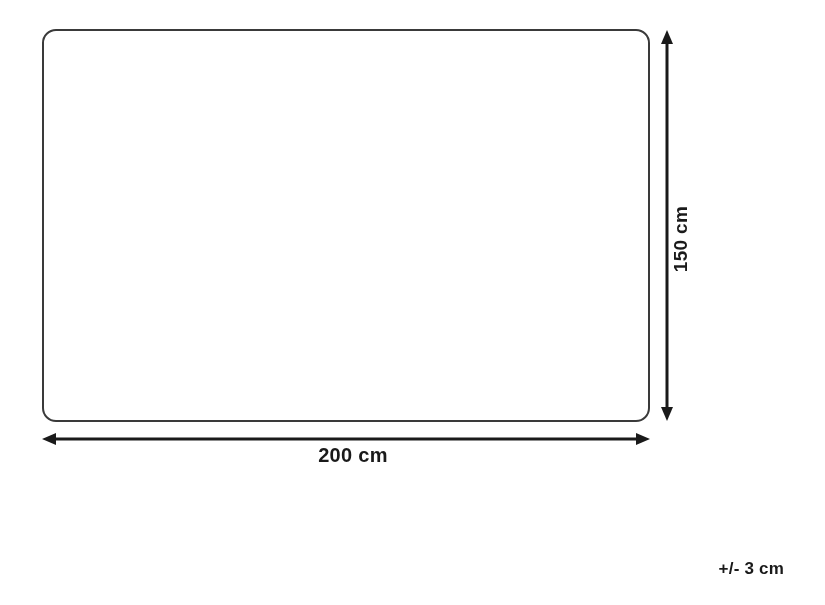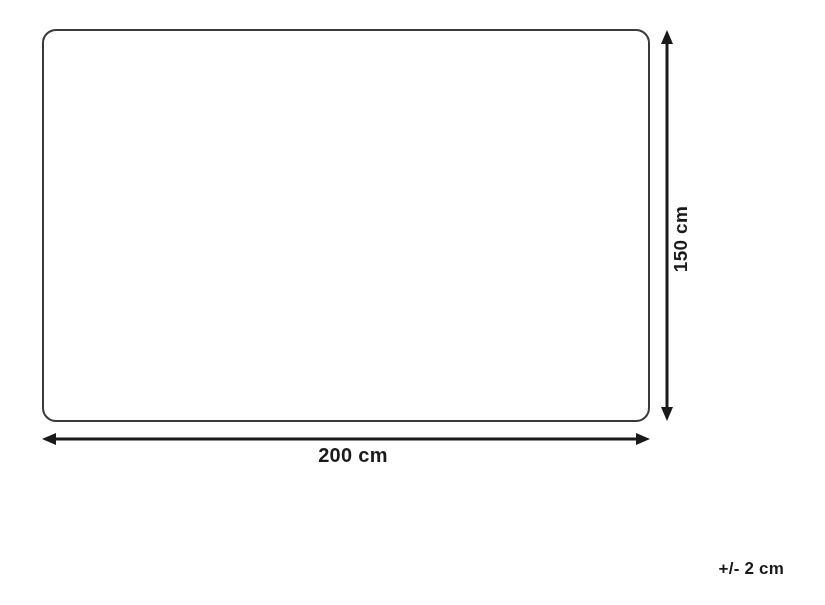--- a/index.html
+++ b/index.html
@@ -123,15 +123,15 @@
   </div>
   <div class="dim-label v-label">150 cm</div>
 
   <div class="h-dim">
     <div class="line"></div>
     <div class="arrow-left"></div>
     <div class="arrow-right"></div>
   </div>
   <div class="dim-label h-label">200 cm</div>
 
-  <div class="dim-label tolerance">+/- 2 cm</div>
+  <div class="dim-label tolerance">+/- 3 cm</div>
 
 </div>
 
 </body></html>

